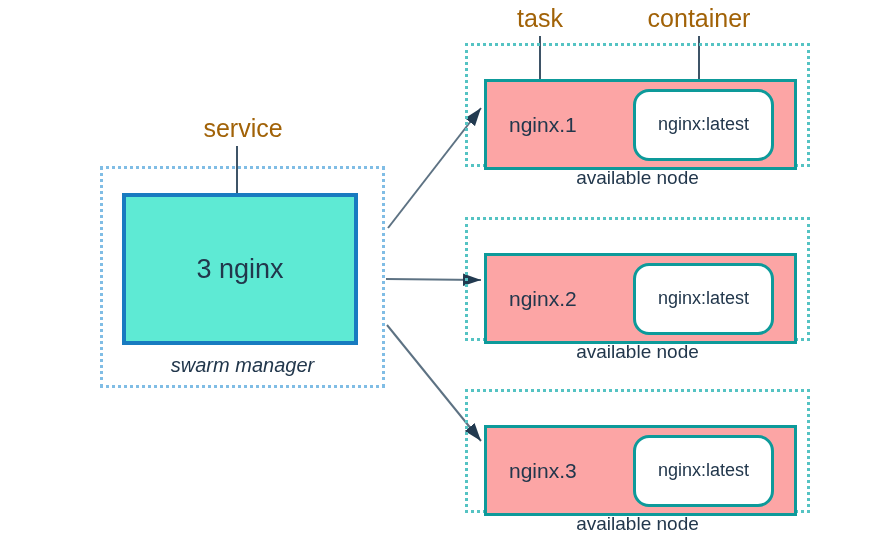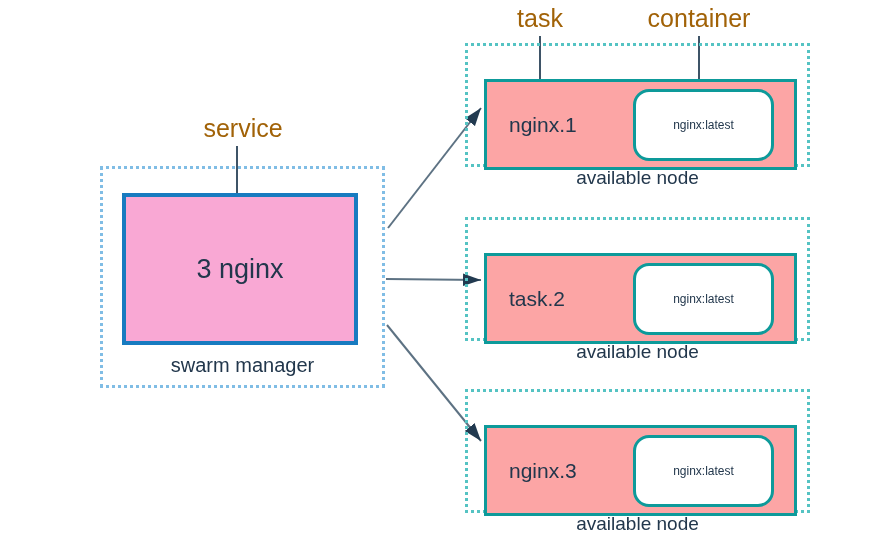--- a/index.html
+++ b/index.html
@@ -32,36 +32,37 @@
     width: 285px; height: 222px;
     border: 3px dotted #80bde5;
     box-sizing: border-box;
   }
   .manager-box {
     position: absolute;
     left: 122px; top: 193px;
     width: 236px; height: 152px;
     box-sizing: border-box;
     border: 4px solid #187bc0;
-    background: #f9a8d4;
+    background: #5eead4;
     display: flex;
     flex-direction: column;
     align-items: center;
     justify-content: center;
     font-size: 27px;
     line-height: 34px;
     text-align: center;
   }
   .manager-caption {
     position: absolute;
     left: 100px; top: 354px;
     width: 285px;
     text-align: center;
     font-size: 20px;
     line-height: 22px;
+    font-style: italic;
   }
   
   .node {
     position: absolute;
     left: 465px;
     width: 345px;
   }
   .node-1 { top: 43px; }
   .node-2 { top: 217px; }
   .node-3 { top: 389px; }
@@ -94,21 +95,21 @@
     width: 141px; height: 72px;
     box-sizing: border-box;
     border: 3px solid #0d9a9a;
     border-radius: 16px;
     background: #ffffff;
     display: flex;
     align-items: center;
     justify-content: center;
   }
   .container-name {
-    font-size: 12px;
+    font-size: 18px;
     white-space: nowrap;
   }
   .node-caption {
     width: 345px;
     text-align: center;
     font-size: 19px;
     line-height: 22px;
   }
   .arrows {
     position: absolute;
@@ -154,21 +155,21 @@
           <div class="container-name">nginx:latest</div>
         </div>
       </div>
     </div>
     <div class="node-caption">available node</div>
   </div>
 
   <div class="node node-2">
     <div class="node-dashed">
       <div class="task-box">
-        <div class="task-name">task.2</div>
+        <div class="task-name">nginx.2</div>
         <div class="container-box">
           <div class="container-name">nginx:latest</div>
         </div>
       </div>
     </div>
     <div class="node-caption">available node</div>
   </div>
 
   <div class="node node-3">
     <div class="node-dashed">

